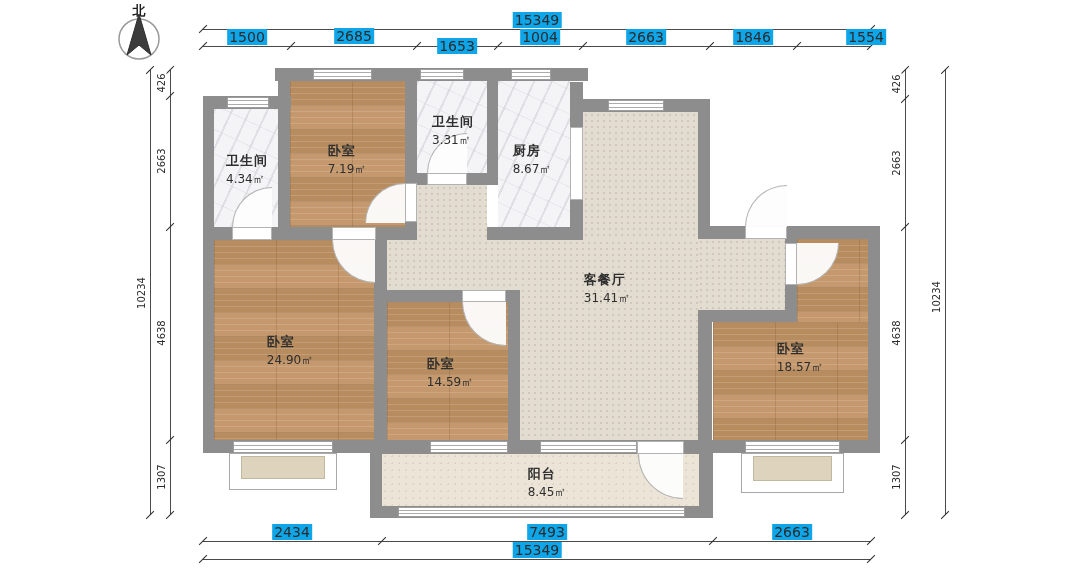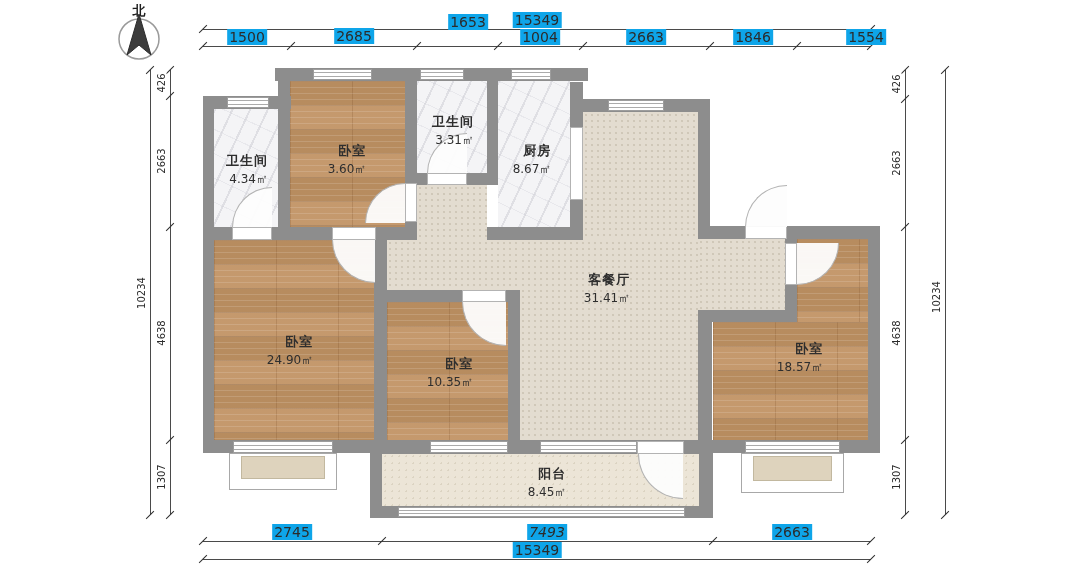--- a/index.html
+++ b/index.html
@@ -33,21 +33,21 @@
   .opening{position:absolute;background:#fff;border:1px solid #b3b3b3;box-sizing:border-box;}
   
   .arc{position:absolute;background:rgba(253,253,253,0.95);border:1px solid #b2b2b2;box-sizing:border-box;}
   .arc-tl{border-radius:100% 0 0 0;border-right:none;border-bottom:none;}
   .arc-bl{border-radius:0 0 0 100%;border-right:none;border-top:none;}
   .arc-br{border-radius:0 0 100% 0;border-left:none;border-top:none;}
   
   .bay-outer{position:absolute;background:#fff;border:1px solid #a8a8a8;box-sizing:border-box;}
   .bay-inner{position:absolute;background:#ded3bd;border:1px solid #c2b89f;box-sizing:border-box;}
   
-  .room-label{position:absolute;transform:translate(-50%,-50%);text-align:right;color:#2e2e2e;white-space:nowrap;}
+  .room-label{position:absolute;transform:translate(-50%,-50%);text-align:left;color:#2e2e2e;white-space:nowrap;}
   .room-name{font-size:13px;font-weight:bold;letter-spacing:1px;}
   .room-area{font-size:12px;margin-top:1px;}
   
   .dl{position:absolute;background:#4a4a4a;}
   .tick{position:absolute;width:11px;height:1px;background:#2f2f2f;transform:translate(-50%,-50%) rotate(-45deg);}
   .dim-label{position:absolute;transform:translate(-50%,-100%);font-size:14px;color:#2b2b2b;background:#0ea5e9;padding:0 2px;white-space:nowrap;}
   .dim-label-v{position:absolute;transform:translate(-50%,-50%) rotate(-90deg);font-size:10px;color:#2b2b2b;background:#fff;padding:0 2px;white-space:nowrap;}
   .compass-label{position:absolute;font-size:13px;font-weight:bold;color:#1e1e1e;transform:translate(-50%,0);}
 </style>
 </head>
@@ -139,41 +139,41 @@
   <div class="window-h" style="left:745px;top:441px;width:95px;height:12px;"></div>
   <div class="bay-outer" style="left:741px;top:453px;width:103px;height:40px;"></div>
   <div class="bay-inner" style="left:753px;top:456px;width:79px;height:25px;"></div>
 
   <div class="room-label" style="left:247px;top:170px;">
     <div class="room-name">卫生间</div>
     <div class="room-area">4.34㎡</div>
   </div>
   <div class="room-label" style="left:347px;top:160px;">
     <div class="room-name">卧室</div>
-    <div class="room-area">3.60㎡</div>
+    <div class="room-area">7.19㎡</div>
   </div>
   <div class="room-label" style="left:453px;top:131px;">
     <div class="room-name">卫生间</div>
     <div class="room-area">3.31㎡</div>
   </div>
   <div class="room-label" style="left:532px;top:160px;">
     <div class="room-name">厨房</div>
     <div class="room-area">8.67㎡</div>
   </div>
   <div class="room-label" style="left:607px;top:289px;">
     <div class="room-name">客餐厅</div>
     <div class="room-area">31.41㎡</div>
   </div>
   <div class="room-label" style="left:290px;top:351px;">
     <div class="room-name">卧室</div>
     <div class="room-area">24.90㎡</div>
   </div>
   <div class="room-label" style="left:450px;top:373px;">
     <div class="room-name">卧室</div>
-    <div class="room-area">10.35㎡</div>
+    <div class="room-area">14.59㎡</div>
   </div>
   <div class="room-label" style="left:800px;top:358px;">
     <div class="room-name">卧室</div>
     <div class="room-area">18.57㎡</div>
   </div>
   <div class="room-label" style="left:547px;top:483px;">
     <div class="room-name">阳台</div>
     <div class="room-area">8.45㎡</div>
   </div>
 
@@ -192,33 +192,33 @@
   <div class="tick" style="left:203px;top:46px;"></div>
   <div class="tick" style="left:291px;top:46px;"></div>
   <div class="tick" style="left:417px;top:46px;"></div>
   <div class="tick" style="left:498px;top:46px;"></div>
   <div class="tick" style="left:583px;top:46px;"></div>
   <div class="tick" style="left:710px;top:46px;"></div>
   <div class="tick" style="left:797px;top:46px;"></div>
   <div class="tick" style="left:871px;top:46px;"></div>
   <div class="dim-label" style="left:247px;top:45px;">1500</div>
   <div class="dim-label" style="left:354px;top:32px;margin-top:12px;">2685</div>
-  <div class="dim-label" style="left:457px;top:30px;margin-left:11px;">1653</div>
+  <div class="dim-label" style="left:457px;top:54px;">1653</div>
   <div class="dim-label" style="left:540px;top:45px;">1004</div>
   <div class="dim-label" style="left:646px;top:45px;">2663</div>
   <div class="dim-label" style="left:753px;top:45px;">1846</div>
   <div class="dim-label" style="left:866px;top:45px;text-align:right;">1554</div>
 
   <div class="dl" style="left:203px;top:541px;width:668px;height:1px;"></div>
   <div class="tick" style="left:203px;top:541px;"></div>
   <div class="tick" style="left:382px;top:541px;"></div>
   <div class="tick" style="left:713px;top:541px;"></div>
   <div class="tick" style="left:871px;top:541px;"></div>
-  <div class="dim-label" style="left:292px;top:540px;">2745</div>
-  <div class="dim-label" style="left:547px;top:540px;font-style:italic;">7493</div>
+  <div class="dim-label" style="left:292px;top:540px;">2434</div>
+  <div class="dim-label" style="left:547px;top:540px;">7493</div>
   <div class="dim-label" style="left:792px;top:540px;">2663</div>
 
   <div class="dl" style="left:203px;top:559px;width:668px;height:1px;"></div>
   <div class="tick" style="left:203px;top:559px;"></div>
   <div class="tick" style="left:871px;top:559px;"></div>
   <div class="dim-label" style="left:537px;top:558px;">15349</div>
 
   <div class="dl" style="left:150px;top:70px;width:1px;height:445px;"></div>
   <div class="tick" style="left:150px;top:70px;"></div>
   <div class="tick" style="left:150px;top:515px;"></div>

